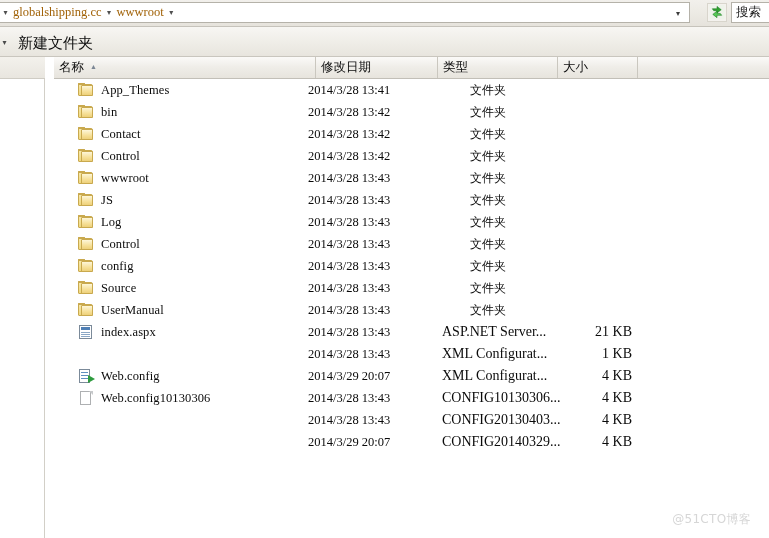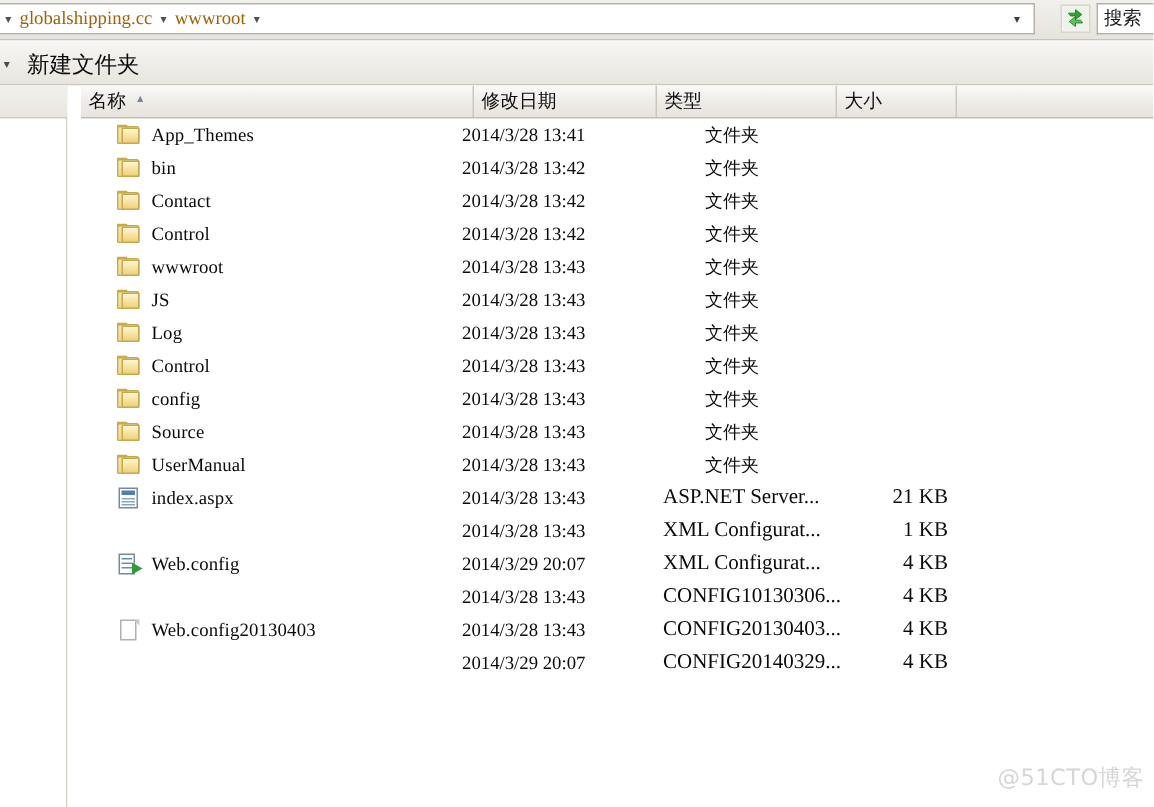--- a/index.html
+++ b/index.html
@@ -360,23 +360,23 @@
 
   
   .refresh-glyph {
     width: 16px; height: 15px;
     display: block;
   }
 
   
   .watermark {
     position: absolute;
-    right: 6px;
+    right: 18px;
     bottom: 10px;
-    font-size: 15px;
+    font-size: 12px;
     color: #d6d6d6;
     font-family: "DejaVu Sans", "Liberation Sans", sans-serif;
     letter-spacing: 0.3px;
     user-select: none;
     white-space: nowrap;
   }
 </style>
 </head>
 <body>
 
@@ -609,32 +609,32 @@
               <span class="c-l3"></span>
               <span class="c-arrow"></span>
             </span>
             <span class="label">Web.config</span>
           </span>
           <span class="cell-date">2014/3/29 20:07</span>
           <span class="cell-type">XML Configurat...</span>
           <span class="cell-size">4 KB</span>
         </div>
         <div class="row">
-          <span class="cell-date">2014/3/28 13:43</span>
-          <span class="cell-type">CONFIG10130306...</span>
-          <span class="cell-size">4 KB</span>
-        </div>
-        <div class="row">
           <span class="cell-name">
             <span class="icon icon-doc">
               <span class="d-page"></span>
               <span class="d-fold"></span>
             </span>
-            <span class="label">Web.config20130403</span>
-          </span>
+            <span class="label">Web.config10130306</span>
+          </span>
+          <span class="cell-date">2014/3/28 13:43</span>
+          <span class="cell-type">CONFIG10130306...</span>
+          <span class="cell-size">4 KB</span>
+        </div>
+        <div class="row">
           <span class="cell-date">2014/3/28 13:43</span>
           <span class="cell-type">CONFIG20130403...</span>
           <span class="cell-size">4 KB</span>
         </div>
         <div class="row">
           <span class="cell-date">2014/3/29 20:07</span>
           <span class="cell-type">CONFIG20140329...</span>
           <span class="cell-size">4 KB</span>
         </div>
       </div>

